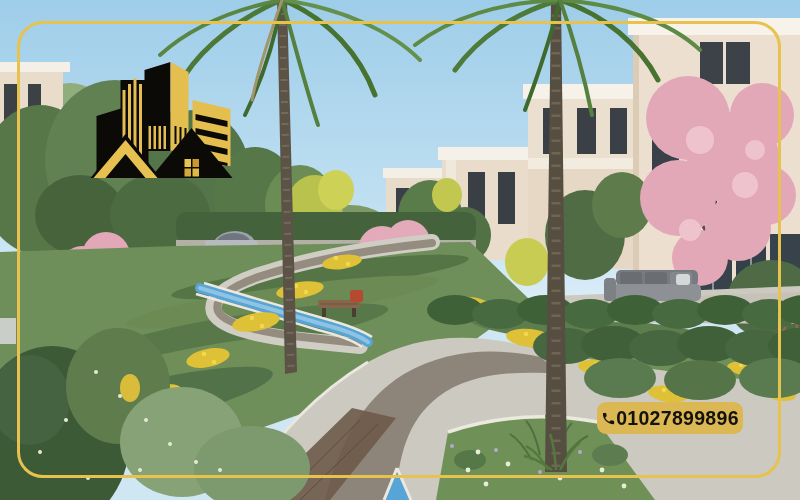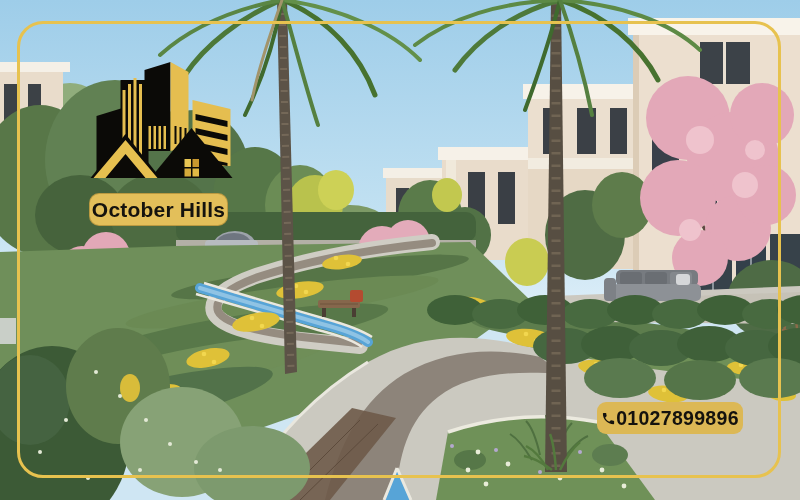--- a/index.html
+++ b/index.html
@@ -374,23 +374,20 @@
       <polygon points="105,88 137,95 137,101 105,94" fill="#0b0a07"></polygon>
       <polygon points="105,102 137,109 137,112 105,107" fill="#0b0a07"></polygon>
       <polygon points="35,80 0,124 70,124" fill="#0b0a07"></polygon>
       <polygon points="101,74 60,124 142,124" fill="#0b0a07"></polygon>
       <polygon points="35,86 3,124 15,124 35,100 55,124 67,124" fill="#e6c050"></polygon>
       <rect x="94" y="105" width="6.5" height="8" fill="#e8c553"></rect>
       <rect x="102" y="105" width="6.5" height="8" fill="#c9992f"></rect>
       <rect x="94" y="114.5" width="6.5" height="8" fill="#d4a93a"></rect>
       <rect x="102" y="114.5" width="6.5" height="8" fill="#e0b945"></rect>
     </svg>
-    <div class="brand-pill">
-      <span>October Hills</span>
-    </div>
   </div>
 
   <div class="phone-badge">
     <svg width="15" height="15" viewBox="0 0 24 24" aria-hidden="true">
       <path fill="#14120e" d="M6.62 10.79c1.44 2.83 3.76 5.14 6.59 6.59l2.2-2.21c.27-.27.67-.36 1.02-.24 1.12.37 2.33.57 3.57.57.55 0 1 .45 1 1V20c0 .55-.45 1-1 1-9.39 0-17-7.61-17-17 0-.55.45-1 1-1h3.5c.55 0 1 .45 1 1 0 1.25.2 2.45.57 3.57.11.35.03.74-.25 1.02l-2.2 2.2z"></path>
     </svg>
     <span>01027899896</span>
   </div>
 
 </div>

